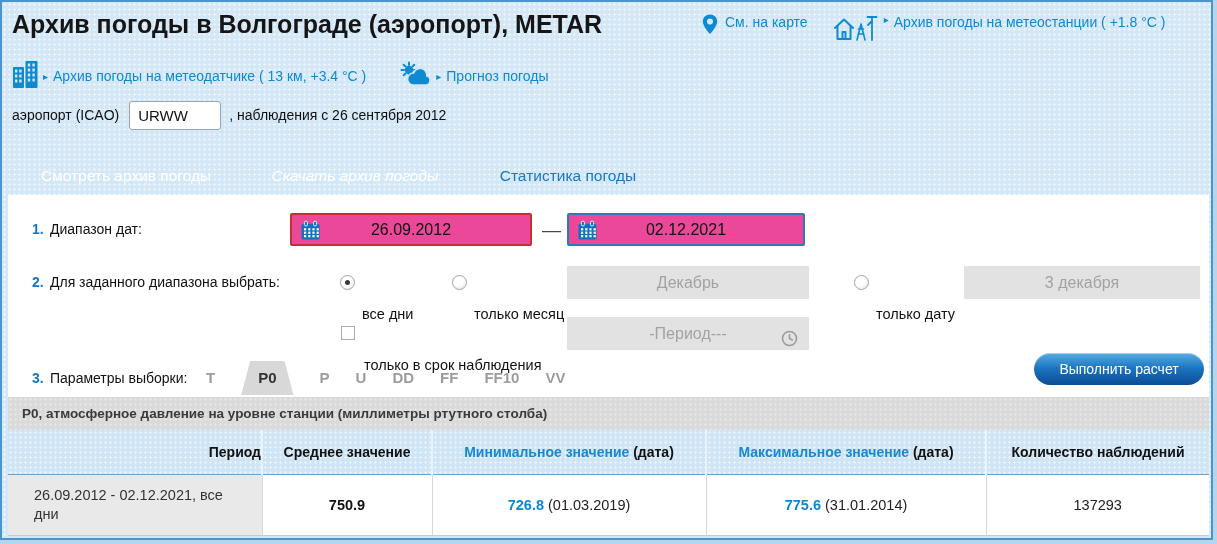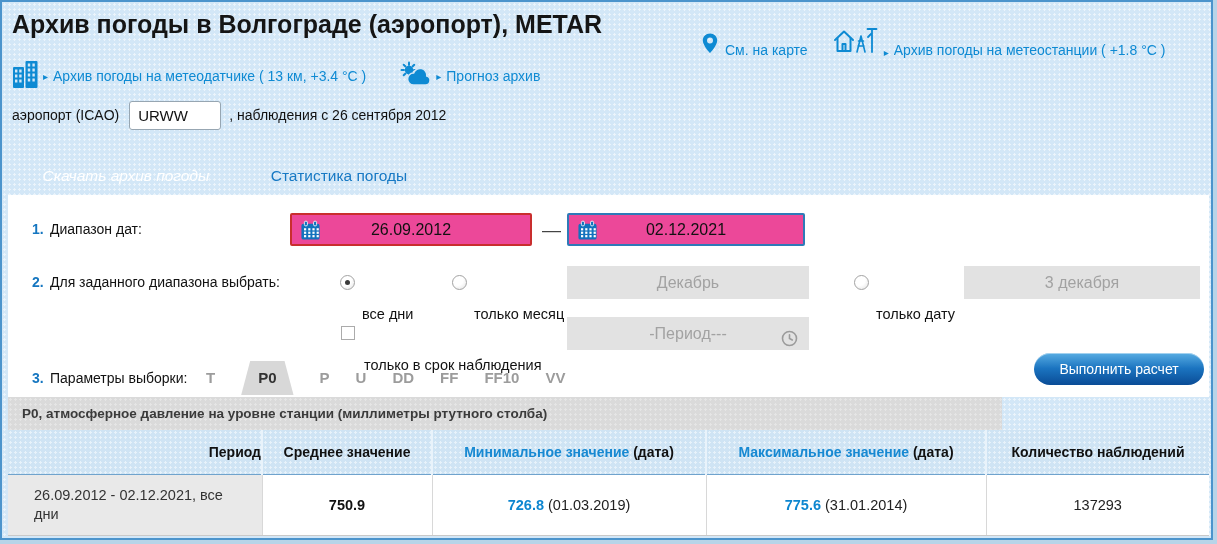--- a/index.html
+++ b/index.html
@@ -8,21 +8,21 @@
     position:relative; width:1213px; height:540px; overflow:hidden;
     border:2px solid #4c94cc;
     background-color:#d3e7f7;
     background-image:radial-gradient(rgba(255,255,255,.55) 1px, rgba(255,255,255,0) 1.4px);
     background-size:5px 5px;
   }
   .abs { position:absolute; }
 
   
   .page-title { left:10px; top:8px; font-size:25px; font-weight:bold; color:#151515; letter-spacing:0; }
-  .hlinks-top { left:700px; top:12px; height:44px; display:flex; align-items:flex-end; }
+  .hlinks-top { left:700px; top:12px; height:44px; display:flex; align-items:flex-start; }
   .hlinks-2   { left:10px;  top:52px; height:44px; display:flex; align-items:center; }
   a.blue-link { color:#0e8ad3; text-decoration:none; font-size:14px; cursor:pointer; }
   .arrow-sep { display:inline-block; color:#0e8ad3; font-size:10px; margin:0 5px 0 4px; }
   .icon-gap { width:24px; }
   .icon-sm { display:inline-block; vertical-align:middle; }
 
   .icao-row { left:10px; top:96px; height:34px; display:flex; align-items:center; font-size:14px; color:#111; }
   .icao-input { width:92px; height:29px; margin-left:10px; border:1px solid #97a6b2; border-radius:3px;
     padding:0 8px; font-size:15px; color:#111; background:#fff; font-family:inherit; }
   .icao-note { margin-left:8px; }
@@ -66,21 +66,21 @@
   .param { font-size:15px; font-weight:bold; color:#9c9c9c; cursor:pointer; line-height:34px; }
   .param.selected { color:#333; background:#d8d8d8; padding:0 17px;
     clip-path:polygon(0 100%, 9px 0, calc(100% - 9px) 0, 100% 100%); }
 
   .submit-btn { position:absolute; left:1026px; top:158px; width:170px; height:32px; border:none; cursor:pointer;
     border-radius:16px; color:#fff; font-size:14px; font-family:inherit;
     background:linear-gradient(180deg,#58ade3 0%,#1b74c0 48%,#0a4c96 100%);
     box-shadow:inset 0 1px 0 rgba(255,255,255,.45); }
 
   
-  .section-bar { left:6px; top:395px; width:994px; height:33px; background:#dadada;
+  .section-bar { left:6px; top:395px; width:1201px; height:33px; background:#dadada;
     background-image:radial-gradient(rgba(255,255,255,.3) 1px, rgba(255,255,255,0) 1.3px); background-size:5px 5px;
     line-height:33px; padding-left:14px; font-size:13.5px; font-weight:bold; color:#3b3b3b; }
 
   
   .rtable { left:6px; top:428px; width:1201px; border-collapse:collapse; table-layout:fixed; }
   .rtable th { height:44px; font-size:14px; font-weight:bold; color:#111; text-align:center;
     background-color:#cfe4f4;
     background-image:radial-gradient(rgba(255,255,255,.5) 1px, rgba(255,255,255,0) 1.4px); background-size:5px 5px;
     border-left:2px solid #e9f3fb; border-bottom:1px solid #6fa3cd; }
   .rtable th:first-child { border-left:none; text-align:right; padding-left:45px; }
@@ -156,30 +156,31 @@
           <line x1="3.7" y1="3.7" x2="5.5" y2="5.5"></line>
             <line x1="12.5" y1="12.5" x2="14.3" y2="14.3"></line>
           <line x1="3.7" y1="14.3" x2="5.5" y2="12.5"></line>
             <line x1="12.5" y1="5.5" x2="14.3" y2="3.7"></line>
         </g>
         <circle cx="9" cy="9" r="4.2" fill="#0e8ad3"></circle>
         <path d="M13.5 24h12a4.6 4.6 0 001.3-9A6.8 6.8 0 0013.6 12a5.3 5.3 0 00-.1 12z" fill="#0e8ad3" stroke="#d3e7f7" stroke-width="1.6"></path>
       </svg>
     </span>
     <span class="arrow-sep">▸</span>
-    <a class="blue-link">Прогноз архив</a>
+    <a class="blue-link">Прогноз погоды</a>
   </div>
 
   <div class="abs icao-row">
     <span>аэропорт (ICAO)</span>
     <input class="icao-input" type="text" value="URWW" style="">
     <span class="icao-note">, наблюдения с 26 сентября 2012</span>
   </div>
 
   <div class="abs tabs">
+    <div class="tab tab-1">Смотреть архив погоды</div>
     <div class="tab tab-2">Скачать архив погоды</div>
     <div class="tab tab-3 active">Статистика погоды</div>
   </div>
 
   <div class="abs panel">
 
     <span class="step-num" style="left:24px; top:18px">1.</span>
     <span class="step-label" style="left:42px; top:18px">Диапазон дат:</span>
     <div class="date-field df-from" style="left:282px; top:18px">
       <span class="cal">

